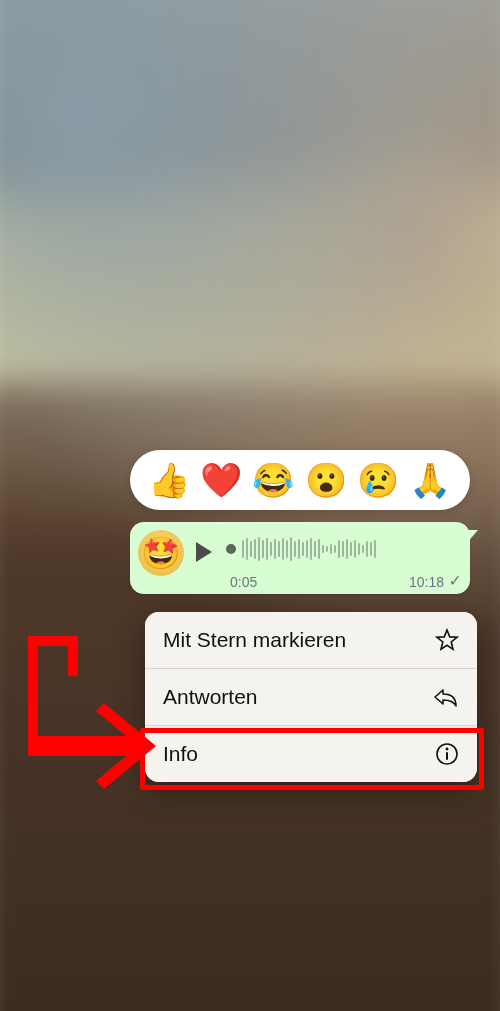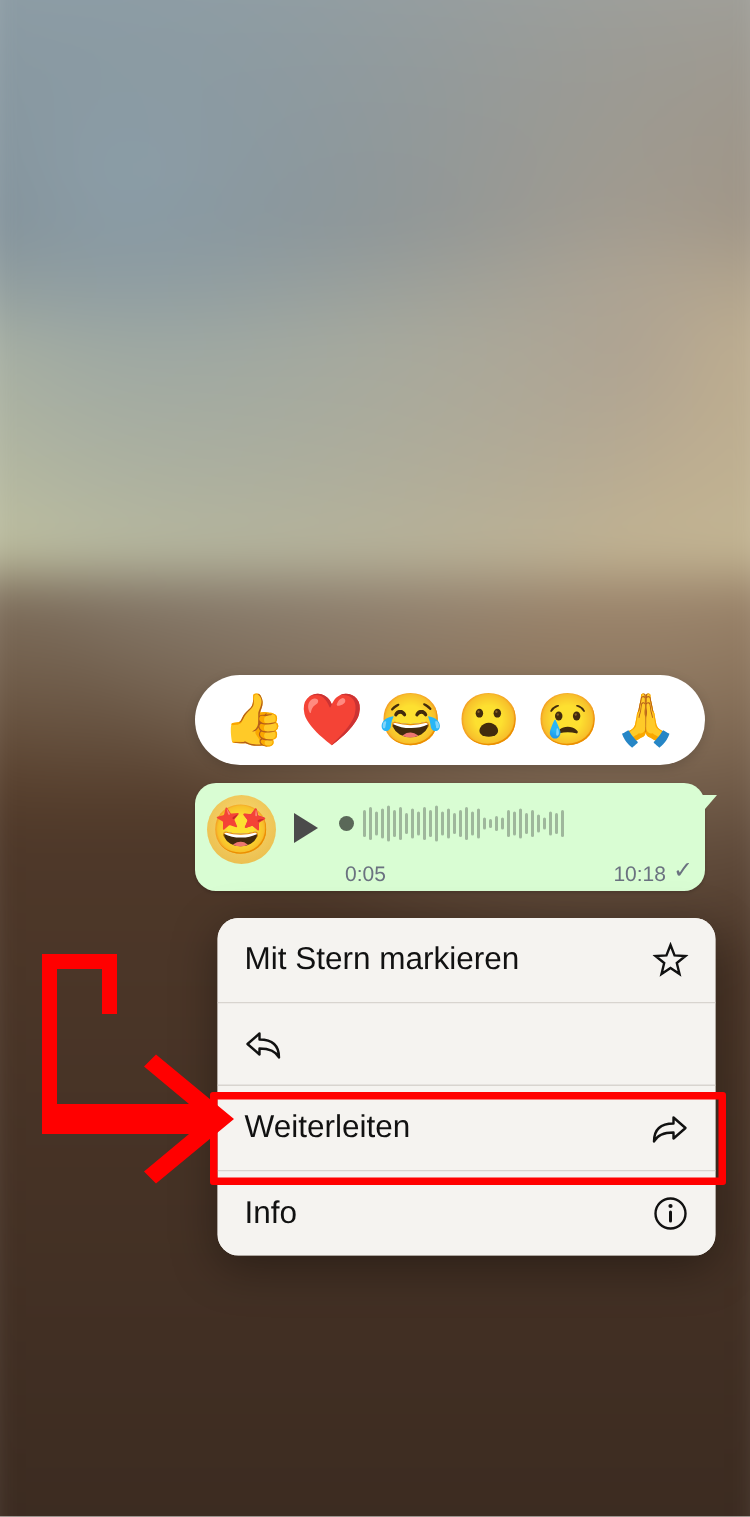--- a/index.html
+++ b/index.html
@@ -98,28 +98,23 @@
   </div>
 
   <div class="menu">
     <div class="menu-item">
       <span>Mit Stern markieren</span>
       <svg class="mi-icon" width="24" height="24">
           <path d="M12 2 L14.7 8.9 L22 9.3 L16.2 14 L18 21.3 L12 17.3 L6 21.3 L7.8 14 L2 9.3 L9.3 8.9 Z" fill="none" stroke="#111" stroke-width="1.6"></path>
         </svg>
     </div>
     <div class="menu-item">
+      <span>Antworten</span>
       <svg class="mi-icon" width="26" height="22">
           <path d="M10 4 L2 11 L10 18 L10 14 C17 14 21 16 23 20 C23 12 19 8 10 8 Z" fill="none" stroke="#111" stroke-width="1.6" stroke-linejoin="round"></path>
-        </svg>
-    </div>
-    <div class="menu-item">
-      <span>Weiterleiten</span>
-      <svg class="mi-icon" width="26" height="22">
-          <path d="M16 4 L24 11 L16 18 L16 14 C9 14 5 16 3 20 C3 12 7 8 16 8 Z" fill="none" stroke="#111" stroke-width="1.6" stroke-linejoin="round"></path>
         </svg>
     </div>
     <div class="menu-item">
       <span>Info</span>
       <svg class="mi-icon" width="24" height="24">
           <circle cx="12" cy="12" r="10" fill="none" stroke="#111" stroke-width="1.6"></circle>
           <circle cx="12" cy="7" r="1.4" fill="#111"></circle>
           <rect x="11" y="10" width="2" height="8" rx="1" fill="#111"></rect>
         </svg>
     </div>

